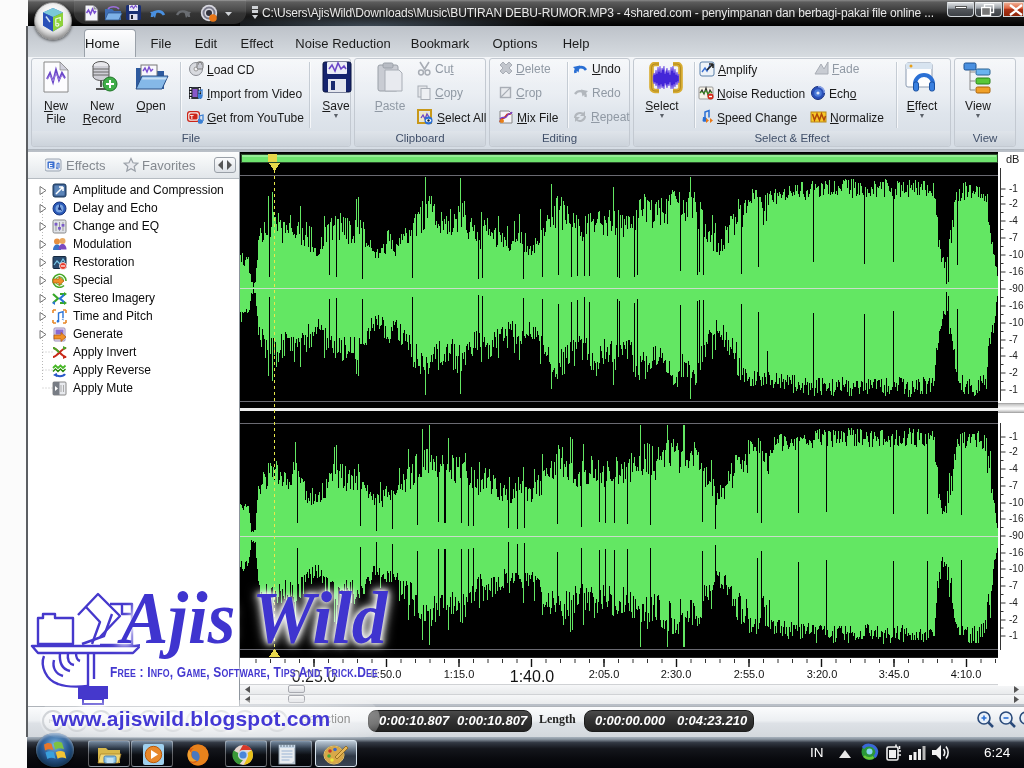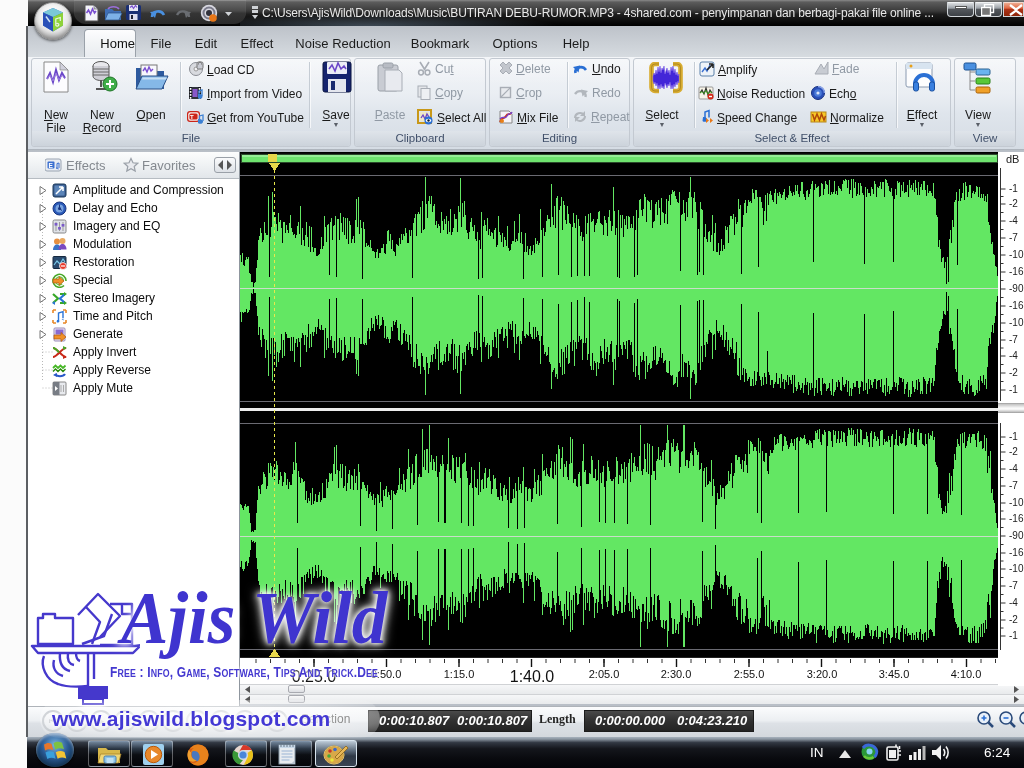--- a/index.html
+++ b/index.html
@@ -13,43 +13,43 @@
 #ttext{left:262px;top:6px;width:682px;height:15px;color:#e8e8e8;font-size:12px;letter-spacing:-0.15px;white-space:nowrap;overflow:hidden}
 .wbtn{top:2px;height:15px;border:1px solid #cfd4d8;border-top:none;box-shadow:inset 0 1px 0 rgba(255,255,255,.5)}
 #bmin{left:947px;width:27px;border-radius:0 0 4px 4px;background:linear-gradient(180deg,#e8eaec,#9aa0a6 45%,#55595e 50%,#3c4045)}
 #bmax{left:975px;width:27px;border-radius:0 0 4px 4px;background:linear-gradient(180deg,#e8eaec,#9aa0a6 45%,#55595e 50%,#3c4045)}
 #bcls{left:1003px;width:21px;background:linear-gradient(180deg,#f0b8a0,#e06540 45%,#b03418 50%,#8c2408)}
 .wg{position:absolute;color:#fff;font-weight:bold}
 
 #tabrow{left:28px;top:26px;width:996px;height:31px;background:linear-gradient(180deg,#bdc2c9,#ccd1d7 60%,#d6dbe0)}
 #orb{left:34px;top:2px;width:38px;height:38px;border-radius:50%;background:radial-gradient(circle at 50% 30%,#ffffff,#e8e8e8 55%,#b8b8b8 80%,#909090);box-shadow:0 1px 3px rgba(0,0,0,.6),inset 0 -2px 4px rgba(0,0,0,.25);border:1px solid #8a8a8a;z-index:30}
 .tab{position:absolute;top:31px;height:26px;line-height:26px;font-size:13px;color:#1c1c1c;text-align:center}
-#tabhome{left:84px;top:29px;width:52px;height:28px;background:linear-gradient(180deg,#fdfdfe,#f2f4f6 50%,#e9ecf0);border:1px solid #9aa1a9;border-bottom:none;border-radius:4px 4px 0 0;line-height:27px;font-size:13px;text-align:right;color:#111}
+#tabhome{left:84px;top:29px;width:52px;height:28px;background:linear-gradient(180deg,#fdfdfe,#f2f4f6 50%,#e9ecf0);border:1px solid #9aa1a9;border-bottom:none;border-radius:4px 4px 0 0;line-height:27px;font-size:13px;text-align:left;color:#111}
 
 #ribbon{left:28px;top:57px;width:996px;height:92px;background:linear-gradient(180deg,#f3f5f8 0,#eaeef3 40%,#dfe5ec 62%,#d5dce4 100%)}
 #ribbon_edge{left:28px;top:149px;width:996px;height:3px;background:linear-gradient(180deg,#a9b0b8,#c6ccd3)}
 .grp{position:absolute;top:1px;height:89px;border:1px solid #c3c9d1;border-radius:3px;background:linear-gradient(180deg,rgba(255,255,255,.3),rgba(255,255,255,0) 30%)}
 .glabel{position:absolute;left:0;bottom:0;width:100%;height:15px;border-radius:0 0 3px 3px;background:linear-gradient(180deg,#dfe4ea,#ccd3db);color:#41506a;font-size:11.5px;text-align:center;line-height:14px}
 .bigbtn{position:absolute;width:44px;text-align:center;font-size:12px;color:#1a1a1a}
-.bigbtn .cap{margin-top:12px;line-height:12.5px}
+.bigbtn .cap{margin-top:3px;line-height:12.5px}
 .sm{position:absolute;height:17px;font-size:12px;color:#1a1a1a;white-space:nowrap}
 .sm .ic{display:inline-block;vertical-align:-3px;margin-right:3px}
 .gray{color:#9099a4}
 .vsep{position:absolute;top:4px;width:1px;height:66px;background:#c5ccd4;box-shadow:1px 0 0 rgba(255,255,255,.7)}
 .dda{font-size:7px;color:#5a6068;line-height:6px}
 u{text-decoration:underline}
 
 #mainbg{left:28px;top:151px;width:996px;height:555px;background:#b9bfc7}
 #lpanel{left:28px;top:152px;width:212px;height:554px;background:#fff;border-right:1px solid #8f969e}
 #lphead{left:28px;top:152px;width:211px;height:27px;background:linear-gradient(180deg,#fcfdfd,#eef1f3 55%,#e2e6ea);border-bottom:1px solid #b6bcc2;color:#84898f;font-size:13px}
 .titem{position:absolute;left:73px;height:18px;line-height:18px;font-size:12px;color:#0a0a0a;white-space:nowrap}
 .tico{position:absolute;left:52px;width:15px;height:15px}
 
 #status{left:28px;top:706px;width:996px;height:31px;background:linear-gradient(180deg,#fbfcfd,#eceff2 45%,#dde1e6 55%,#d3d8dd);border-top:1px solid #aeb3b9}
-.tbox{position:absolute;top:710px;height:22px;background:linear-gradient(180deg,#4a4a4a,#303030 50%,#232323);border-radius:0;border:1px solid #1c1c1c;color:#fff;font-size:13px;font-style:italic;font-weight:bold;line-height:20px}
+.tbox{position:absolute;top:710px;height:22px;background:linear-gradient(180deg,#4a4a4a,#303030 50%,#232323);border-radius:8px;border:1px solid #1c1c1c;color:#fff;font-size:13px;font-style:italic;font-weight:bold;line-height:20px}
 .pbtn{position:absolute;top:710px;width:22px;height:22px;border-radius:50%;border:2px solid #b9bec4;background:linear-gradient(180deg,#fafbfc,#dfe3e7);color:#a8adb3;text-align:center;line-height:18px;font-size:9px}
 
 #taskbar{left:27px;top:737px;width:997px;height:31px;background:linear-gradient(180deg,#a7b2bd 0,#8a95a0 7%,#323843 18%,#14161c 38%,#090a0e 70%,#04050a 100%)}
 .tkbtn{position:absolute;top:740px;width:42px;height:27px;border:1px solid rgba(255,255,255,.35);border-radius:3px;background:linear-gradient(180deg,rgba(170,200,230,.55) 0,rgba(90,120,150,.35) 30%,rgba(10,14,20,.25) 55%,rgba(5,8,12,.2))}
 .tray{position:absolute;color:#fff;font-size:13px}
 </style></head>
 <body>
 <div id="scr">
 
 <div class="ab" id="title"></div>
@@ -398,21 +398,21 @@
       <path d="M7.5 3.5v4l2.5 2" stroke="#16337e" fill="none"></path>
     </svg>
 <div class="titem" style="top:199px">Delay and Echo</div>
 <svg class="tico" style="top:219px">
       <rect x="1" y="1" width="13" height="13" rx="1.5" fill="#dfe2e8" stroke="#888"></rect>
       <path d="M4 3v9M7.5 3v9M11 3v9" stroke="#999"></path>
       <rect x="2.6" y="4" width="2.8" height="2.6" fill="#7a5ac8"></rect>
       <rect x="6.1" y="8" width="2.8" height="2.6" fill="#7a5ac8"></rect>
       <rect x="9.6" y="5" width="2.8" height="2.6" fill="#7a5ac8"></rect>
     </svg>
-<div class="titem" style="top:217px">Imagery and EQ</div>
+<div class="titem" style="top:217px">Change and EQ</div>
 <svg class="tico" style="top:237px">
       <circle cx="5" cy="4.5" r="3" fill="#e89040"></circle>
       <path d="M1 13c0-3.5 2-5.5 4-5.5s4 2 4 5.5z" fill="#3a74c8"></path>
       <circle cx="10.5" cy="4" r="3" fill="#e8a860"></circle>
       <path d="M6.5 12.5c0-3.5 2-5.5 4-5.5s4 2 4 5.5z" fill="#7a4ac0"></path>
     </svg>
 <div class="titem" style="top:235px">Modulation</div>
 <svg class="tico" style="top:255px">
       <rect x="1" y="1.5" width="13" height="12" rx="1" fill="#2a4a6e" stroke="#16283e"></rect>
       <path d="M2 10l3-4 3 3 3-5 2 3" stroke="#7ac8e8" stroke-width="1.2" fill="none"></path>

